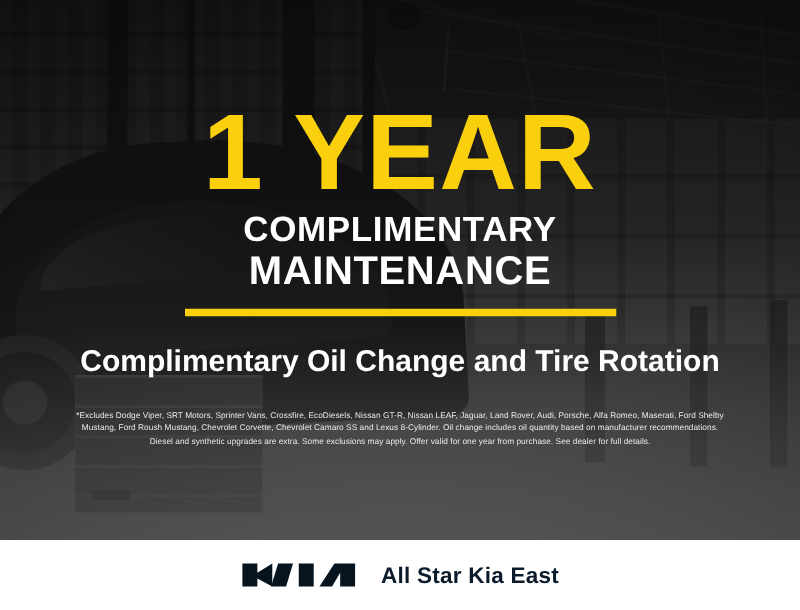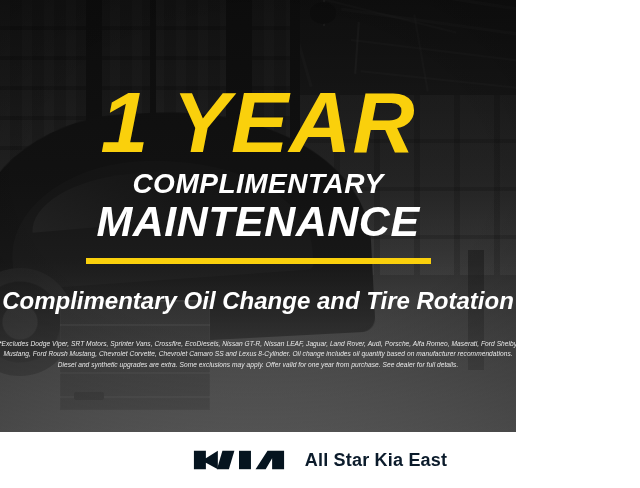--- a/index.html
+++ b/index.html
@@ -16,25 +16,24 @@
     width:640px;
     height:488px;
     background:#ffffff;
     display:flex;
     flex-direction:column;
   }
 
   
   .banner {
     position:relative;
-    width:516px;
+    width:640px;
     height:433px;
     overflow:hidden;
     background:#1d4ed8;
-    font-style:italic;
   }
 
   
   .bg-photo { position:absolute; inset:0; overflow:hidden; }
 
   .bg-base {
     position:absolute; inset:0;
     background:
       linear-gradient(180deg,#1a1a1a 0%,#252525 18%,#3a3a3a 46%,#4e4e4e 66%,#5a5a5a 80%,#6a6a6a 100%);
   }
@@ -194,21 +193,21 @@
     margin-top:8px;
     font-size:28px;
     line-height:1.0;
     font-weight:bold;
     letter-spacing:.5px;
     color:#ffffff;
     white-space:nowrap;
   }
   .headline-sub2 {
     margin-top:2px;
-    font-size:43px;
+    font-size:32px;
     line-height:1.0;
     font-weight:bold;
     letter-spacing:.5px;
     color:#ffffff;
     white-space:nowrap;
   }
 
   .divider {
     margin-top:15px;
     width:345px;

